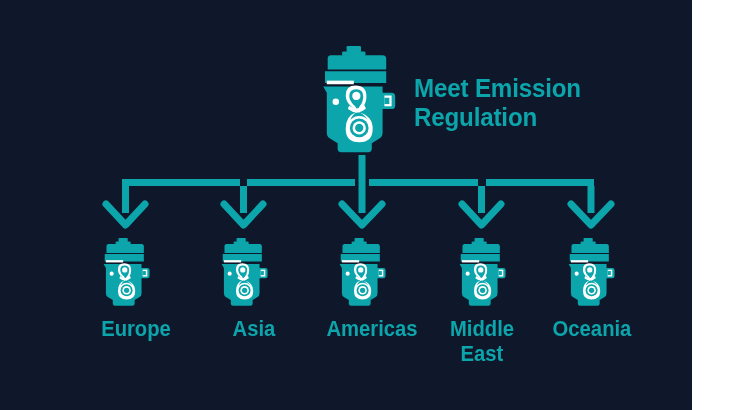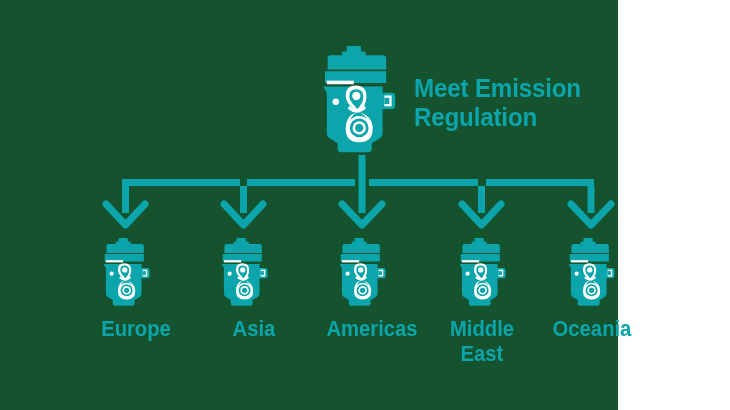--- a/index.html
+++ b/index.html
@@ -8,23 +8,23 @@
     background: #ffffff;
   }
   body {
     width: 730px;
     height: 410px;
     font-family: "Liberation Sans", sans-serif;
     overflow: hidden;
   }
   #stage {
     position: relative;
-    width: 618px;
+    width: 692px;
     height: 410px;
-    background: #14532d;
+    background: #0f172a;
   }
   .diagram-svg {
     position: absolute;
     top: 0;
     left: 0;
     width: 730px;
     height: 410px;
   }
   .root-title {
     position: absolute;

